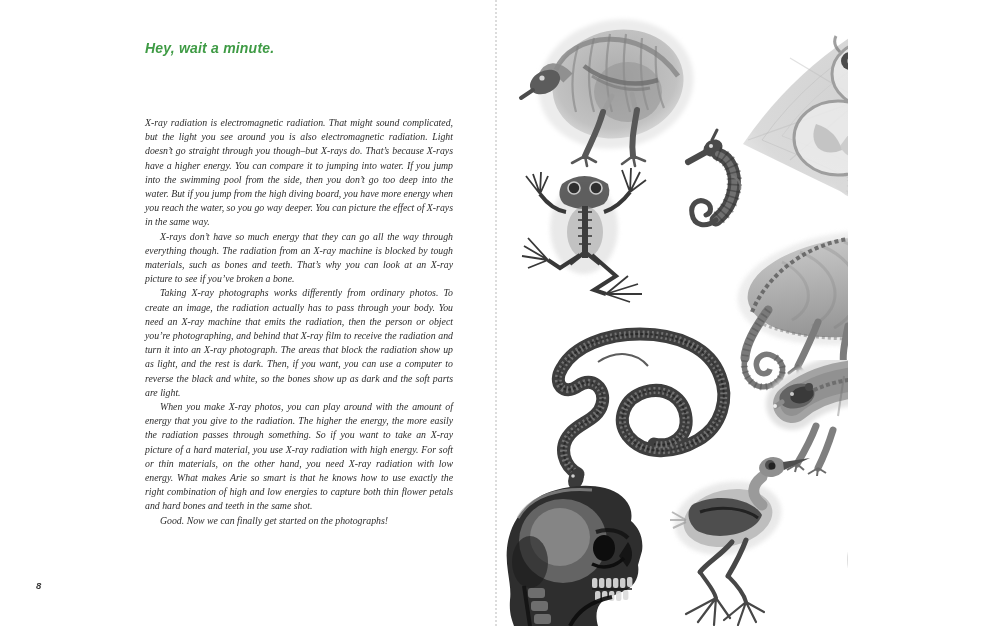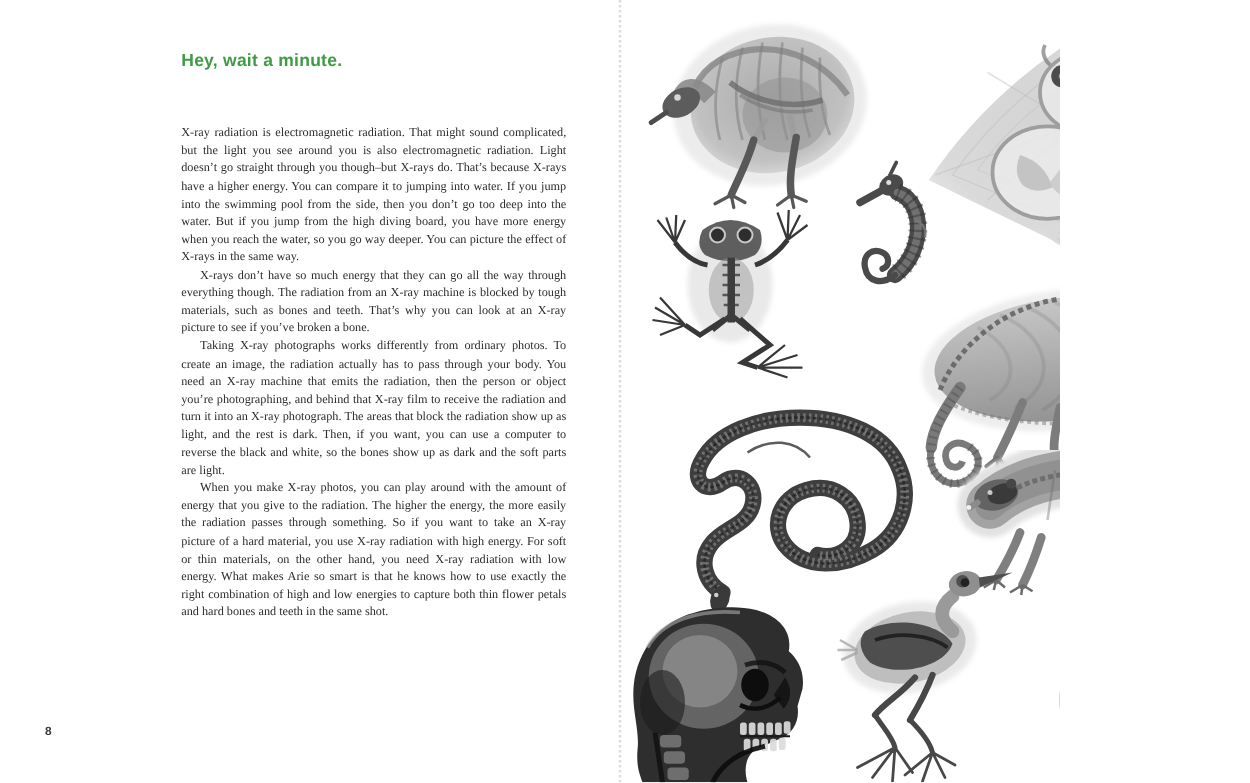--- a/index.html
+++ b/index.html
@@ -1,43 +1,44 @@
 <!DOCTYPE html>
 <html><head>
 <meta charset="utf-8">
 <style>
   html,body{margin:0;padding:0;background:#fff;}
   .spread{position:relative;width:848px;height:626px;background:#ffffff;overflow:hidden;
-          font-family:"Liberation Sans",sans-serif;}
+          font-family:"Liberation Sans",sans-serif;font-style:italic;}
   .heading{position:absolute;left:145px;top:36px;font-family:"Liberation Sans",sans-serif;
            font-weight:bold;font-size:14px;line-height:25px;color:#3f9b45;letter-spacing:.2px;}
   .bodytext{position:absolute;left:145px;top:100px;width:308px;
             font-family:"Liberation Serif",serif;font-size:9.8px;line-height:14.2px;
             color:#2c2c2c;text-align:justify;}
   .bodytext p{margin:0;text-indent:15px;}
-  .bodytext p.first{text-indent:0;}
+  .bodytext p.first{text-indent:0;margin-top:16px;}
   .pagenum{position:absolute;left:36px;top:580px;font-size:9.5px;font-weight:bold;
            color:#3a3a3a;font-family:"Liberation Sans",sans-serif;}
   .gutter{position:absolute;left:495px;top:0;height:626px;width:0;border-left:2px dotted #dcdcdc;}
   .rightart{position:absolute;left:500px;top:0;width:500px;height:626px;}
 </style>
 </head>
 <body>
 
 <div class="spread">
 
   <div>
     <div class="heading">
       <div>Hey, wait a minute.</div>
     </div>
     <div class="bodytext">
       <p class="first">X-ray radiation is electromagnetic radiation. That might sound complicated, but the light you see around you is also electromagnetic radiation. Light doesn’t go straight through you though–but X-rays do. That’s because X-rays have a higher energy. You can compare it to jumping into water. If you jump into the swimming pool from the side, then you don’t go too deep into the water. But if you jump from the high diving board, you have more energy when you reach the water, so you go way deeper. You can picture the effect of X-rays in the same way.</p>
       <p>X-rays don’t have so much energy that they can go all the way through everything though. The radiation from an X-ray machine is blocked by tough materials, such as bones and teeth. That’s why you can look at an X-ray picture to see if you’ve broken a bone.</p>
       <p>Taking X-ray photographs works differently from ordinary photos. To create an image, the radiation actually has to pass through your body. You need an X-ray machine that emits the radiation, then the person or object you’re photographing, and behind that X-ray film to receive the radiation and turn it into an X-ray photograph. The areas that block the radiation show up as light, and the rest is dark. Then, if you want, you can use a computer to reverse the black and white, so the bones show up as dark and the soft parts are light.</p>
       <p>When you make X-ray photos, you can play around with the amount of energy that you give to the radiation. The higher the energy, the more easily the radiation passes through something. So if you want to take an X-ray picture of a hard material, you use X-ray radiation with high energy. For soft or thin materials, on the other hand, you need X-ray radiation with low energy. What makes Arie so smart is that he knows how to use exactly the right combination of high and low energies to capture both thin flower petals and hard bones and teeth in the same shot.</p>
+      <p>Good. Now we can finally get started on the photographs!</p>
     </div>
     <div class="pagenum">8</div>
   </div>
 
   <div class="gutter"></div>
 
   <svg class="rightart" viewBox="0 0 500 626" width="500" height="626" xmlns="http://www.w3.org/2000/svg">
     <defs>
       <radialGradient id="softGray" cx="50%" cy="45%" r="65%">
         <stop offset="0%" stop-color="#a8a8a8"></stop>

